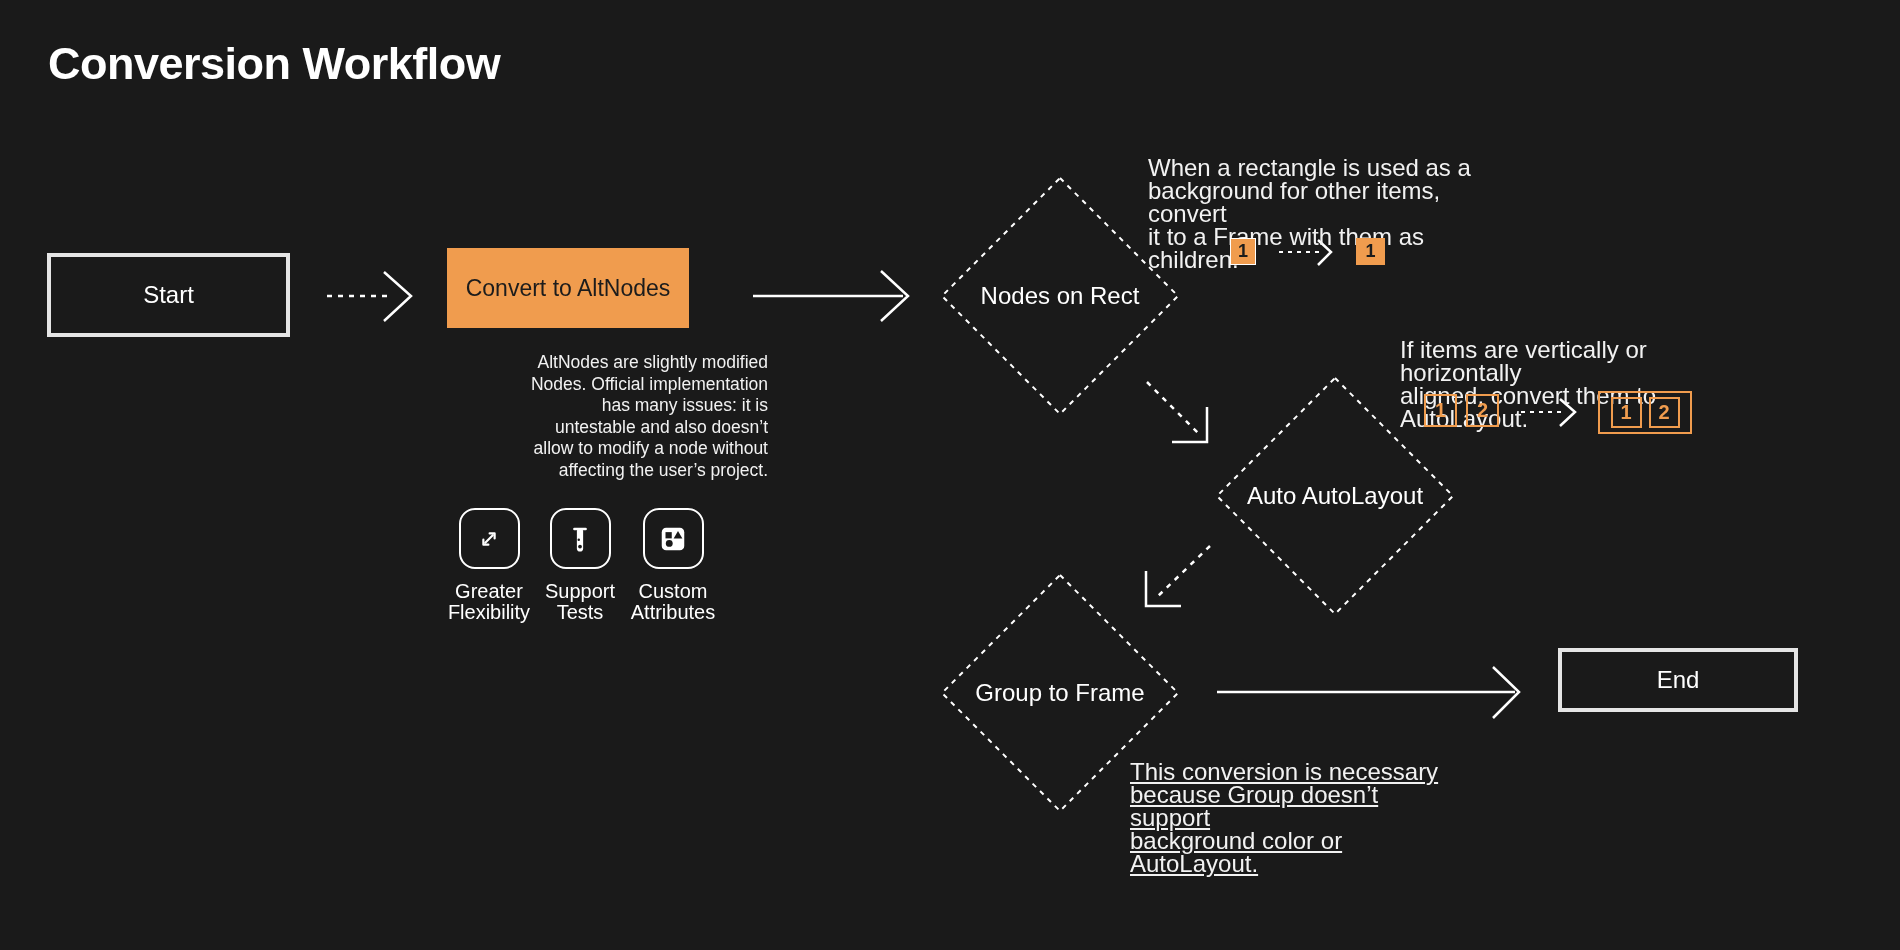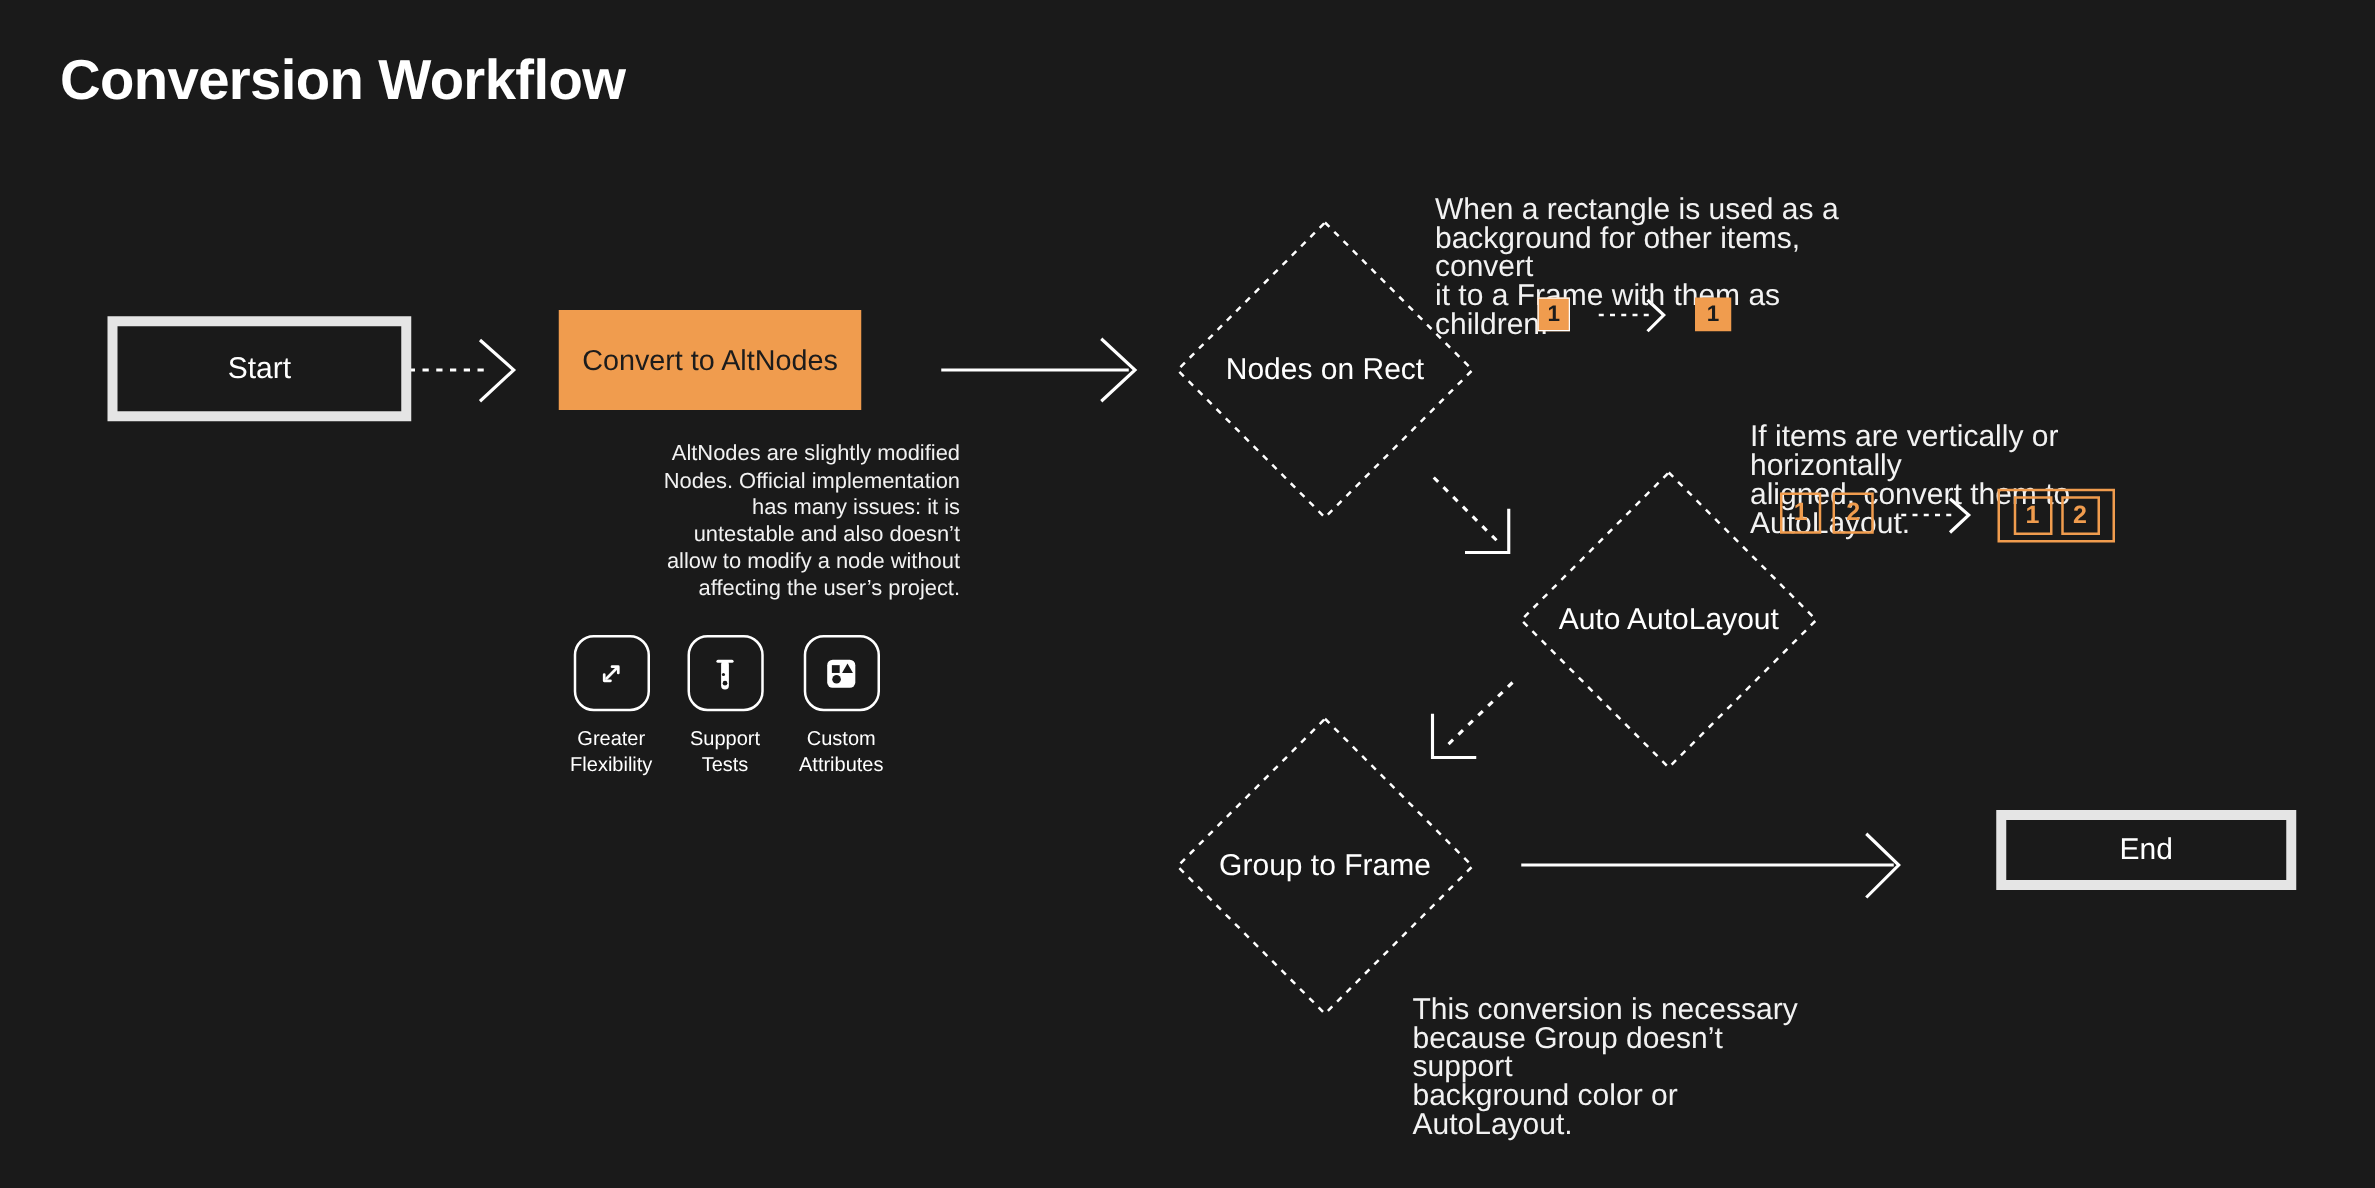--- a/index.html
+++ b/index.html
@@ -15,21 +15,21 @@
   .title {
     position:absolute; left:48px; top:38px;
     font-size:45px; font-weight:800; letter-spacing:-0.5px; color:#FFFFFF;
   }
   svg.connectors { position:absolute; left:0; top:0; width:1900px; height:950px; }
 
   .rect-node {
     position:absolute; display:flex; align-items:center; justify-content:center;
     font-size:24px; color:#FFFFFF;
   }
-  .rect-node.outlined { border:8px solid #e5e5e5; background:transparent;margin-left:39px; }
+  .rect-node.outlined { border:4px solid #e5e5e5; background:transparent; }
   .node-start { left:47px; top:253px; width:243px; height:84px; }
   .node-end   { left:1558px; top:648px; width:240px; height:64px; }
   .node-convert {
     left:447px; top:248px; width:242px; height:80px;
     background:#F09C4E; color:#1C1C1C; font-size:23px; font-weight:500;
   }
 
   .diamond-hit {
     position:absolute; width:236px; height:236px;
     display:flex; align-items:center; justify-content:center;
@@ -42,32 +42,32 @@
   .pre { white-space:pre-line; }
   .desc {
     position:absolute; left:448px; top:352px; width:320px;
     font-size:17.5px; line-height:21.5px; color:#F2F2F2;text-align:right;
   }
   .note {
     position:absolute; font-size:24px; line-height:23px; color:#F2F2F2;
   }
   .note-rect  { left:1148px; top:156px; width:345px; }
   .note-align { left:1400px; top:338px; width:335px; }
-  .note-group { left:1130px; top:796px; width:325px; }
+  .note-group { left:1130px; top:760px; width:325px;text-decoration:underline; }
 
   .features { position:absolute; left:443px; top:508px; width:300px; height:130px; }
   .feature { position:absolute; top:0; width:92px; text-align:center; }
   .feature.f1 { left:0; } .feature.f2 { left:91px; } .feature.f3 { left:184px; }
   .icon-box {
     width:61px; height:61px; margin:0 auto;
     border:2.5px solid #FFFFFF; border-radius:16px;
     display:flex; align-items:center; justify-content:center;
   }
   .feature figcaption {
-    margin-top:12px; font-size:16px; line-height:21px; color:#FFFFFF; white-space:pre-line;
+    margin-top:12px; font-size:20px; line-height:21px; color:#FFFFFF; white-space:pre-line;
   }
 
   .chip {
     position:absolute; display:flex; align-items:center; justify-content:center;
     font-weight:700;
   }
   .chip.filled { background:#F09C4E; color:#1C1C1C; font-size:18px; }
   .chip.ring   { background:transparent; border:2px solid #F09C4E; color:#F09C4E; font-size:20px; }
   .chipA1 { left:1230px; top:238px; width:26px; height:27px; border:1.5px solid #FFFFFF; }
   .chipA2 { left:1356px; top:238px; width:29px; height:27px; }

